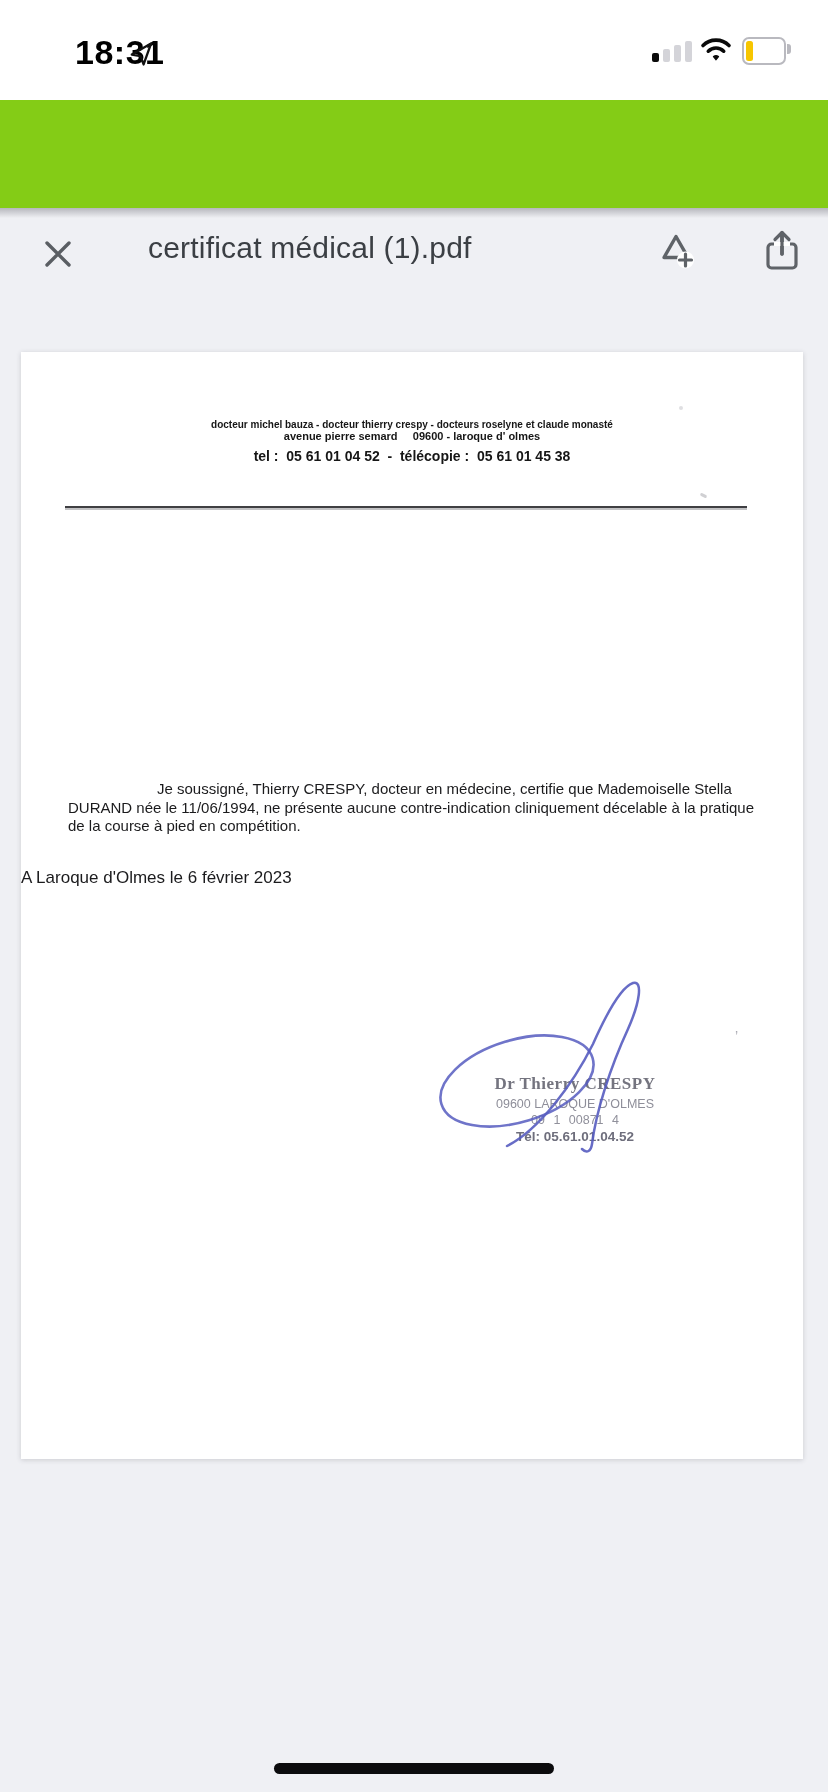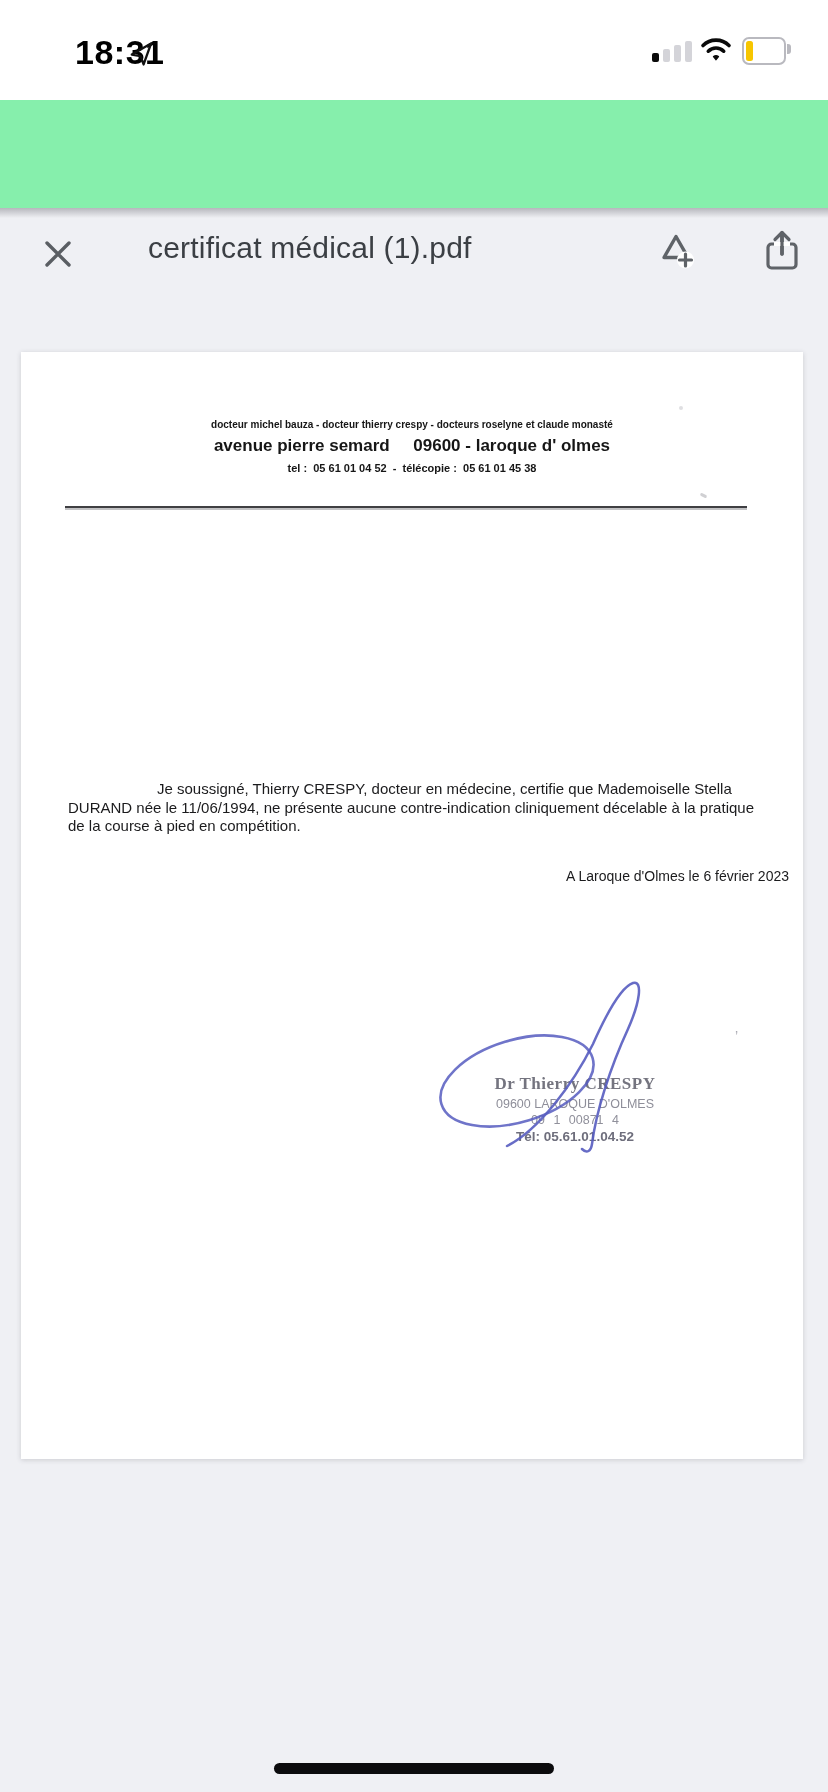--- a/index.html
+++ b/index.html
@@ -20,47 +20,47 @@
   .sig i:nth-child(3){left:22px;height:17px;}
   .sig i:nth-child(4){left:33px;height:21px;}
   .wifi{position:absolute;left:699px;top:36px;width:34px;height:26px;}
   .batt{position:absolute;left:742px;top:37px;width:40px;height:24px;
         border:2px solid #b9b9bf;border-radius:7px;background:#fff;}
   .batt .fill{position:absolute;left:2px;top:2px;bottom:2px;width:7px;border-radius:2.5px;}
   .batt-cap{position:absolute;left:787px;top:44px;width:4px;height:10px;
             background:#b9b9bf;border-radius:0 3px 3px 0;}
 
   
-  .appbar{position:absolute;left:0;top:100px;width:828px;height:108px;background:#86efac;}
+  .appbar{position:absolute;left:0;top:100px;width:828px;height:108px;background:#84cc16;}
   .appbar-shadow{position:absolute;left:0;top:208px;width:828px;height:10px;
         background:linear-gradient(to bottom,rgba(50,50,60,.30),rgba(50,50,60,0));}
   .close-btn{position:absolute;left:41px;top:137px;width:34px;height:34px;cursor:pointer;}
   .doc-title{position:absolute;left:148px;top:131px;font-size:30px;color:#3b3f44;
              letter-spacing:.2px;white-space:nowrap;}
   .icon-btn{position:absolute;top:128px;width:44px;height:44px;cursor:pointer;}
   .drive-btn{left:654px;}
   .share-btn{left:760px;}
 
   
   .viewer{position:absolute;left:0;top:208px;width:828px;height:1584px;}
   .page{position:absolute;left:21px;top:144px;width:782px;height:1107px;background:#ffffff;
         box-shadow:0 1px 5px rgba(40,40,50,.18);}
   .doc{color:#161616;}
   .clinic{position:absolute;left:0;top:60px;width:782px;text-align:center;font-weight:700;}
   .clinic .name{font-size:16px;letter-spacing:.2px;}
   .clinic .docs{font-size:10px;margin-top:7px;}
-  .clinic .addr{font-size:17px;margin-top:6px;white-space:pre;}
-  .clinic .phone{font-size:11px;margin-top:6px;white-space:pre;}
+  .clinic .addr{font-size:11px;white-space:pre;}
+  .clinic .phone{font-size:14px;margin-top:6px;white-space:pre;}
   .rule{position:absolute;left:44px;top:154px;width:682px;height:2px;background:#3f3f42;
         box-shadow:0 2px 0 rgba(80,80,85,.35);}
   .bodytext{position:absolute;left:47px;top:428px;width:712px;font-size:15px;
             line-height:18.5px;color:#1b1b1d;}
   .bodytext .l1{padding-left:89px;}
-  .dateline{position:absolute;left:0;top:516px;width:760px;text-align:right;
-            font-size:14px;color:#1b1b1d;padding-left:8px;}
+  .dateline{position:absolute;left:0;top:516px;width:760px;text-align:left;
+            font-size:17px;color:#1b1b1d;}
   .stamp{position:absolute;left:428px;top:682px;width:252px;text-align:center;margin-top:40px;}
   .stamp .s1{font-family:"Liberation Serif",serif;font-size:17px;font-weight:700;
              color:#74747f;letter-spacing:.5px;}
   .stamp .s2{font-size:12.5px;color:#8e8e99;margin-top:3px;}
   .stamp .s3{font-size:12.5px;color:#90909b;margin-top:2px;word-spacing:5px;}
   .stamp .s4{font-size:13.5px;font-weight:700;color:#6e6e7c;margin-top:2px;}
   .signature{position:absolute;left:390px;top:620px;width:260px;height:195px;}
   .spk1{position:absolute;left:679px;top:142px;width:7px;height:3px;border-radius:2px;
         background:rgba(120,120,130,.35);transform:rotate(28deg);}
   .spk2{position:absolute;left:714px;top:676px;font-size:14px;color:rgba(100,100,115,.55);}

